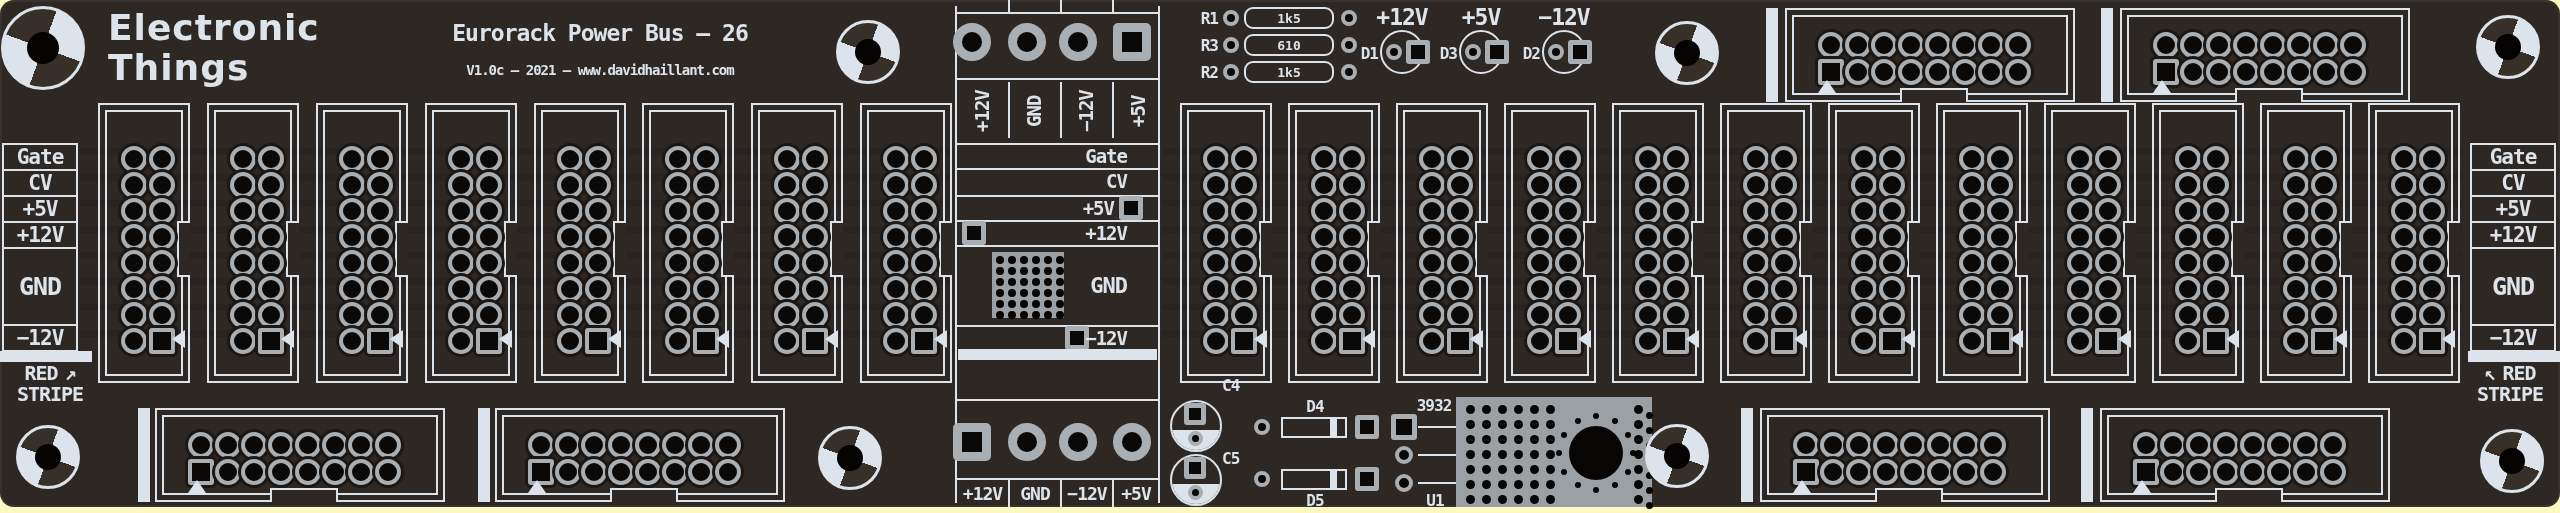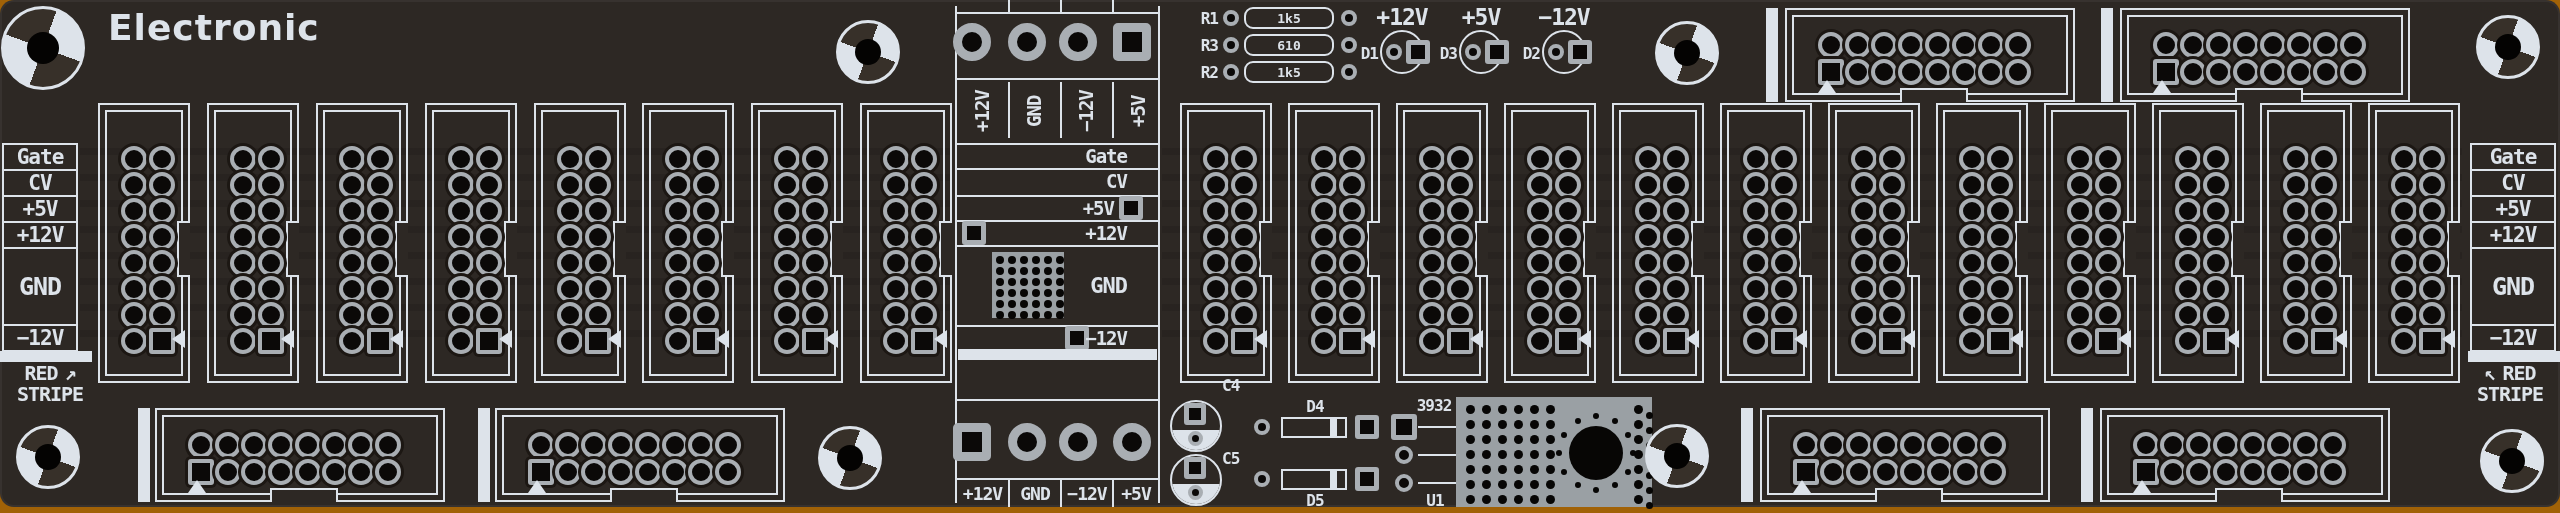--- a/index.html
+++ b/index.html
@@ -1,20 +1,20 @@
 <!DOCTYPE html>
 <html style="--board: #2d2824; --silk: #dde3ea; --ring: #a9aeb3; --drill: #0b0908; --patch: #9aa0a4;"><head>
 <meta charset="utf-8">
 <style>
   :root{
     --board:#2d2824; --silk:#dde3ea; --ring:#a9aeb3; --drill:#0b0908;
     --patch:#9aa0a4; --dark:#1c1713;
   }
   html,body{margin:0;padding:0;background:#000;}
-  #stage{position:relative;width:2560px;height:513px;background:#a16207;overflow:hidden;
+  #stage{position:relative;width:2560px;height:513px;background:#fef9c3;overflow:hidden;
          font-family:"DejaVu Sans Mono","Liberation Mono",monospace;}
   #board{position:absolute;left:0;top:0;width:2560px;height:507px;background:var(--board);
          border-radius:14px;box-shadow:inset 0 0 0 2px rgba(255,255,255,0.05);}
   .abs{position:absolute;box-sizing:border-box;}
   .silk{color:var(--silk);font-weight:bold;}
   .line{background:var(--silk);}
   
   .traces{background:repeating-linear-gradient(180deg,rgba(0,0,0,.12) 0 7px,rgba(0,0,0,0) 7px 26px);}
   
   .mount{width:64px;height:64px;border-radius:50%;border:3px solid var(--silk);
@@ -61,21 +61,24 @@
 
 <div id="stage">
   <div id="board">
 
     <div class="abs traces" style="left:80px;top:148px;width:872px;height:200px;"></div>
     <div class="abs traces" style="left:1162px;top:148px;width:1300px;height:200px;"></div>
 
     <div class="abs mount logo" style="left:1px;top:6px;"></div>
     <div class="abs silk" style="left:108px;top:8px;font-family:'DejaVu Sans','Liberation Sans',sans-serif;font-size:36px;font-weight:800;line-height:40px;letter-spacing:1px;">
       <div>Electronic</div>
+      <div>Things</div>
     </div>
+    <div class="abs silk" style="left:420px;top:20px;width:360px;text-align:center;font-size:23px;letter-spacing:-1px;">Eurorack Power Bus – 26</div>
+    <div class="abs silk" style="left:420px;top:62px;width:360px;text-align:center;font-size:14px;letter-spacing:-1px;">V1.0c – 2021 – www.davidhaillant.com</div>
 
     <div class="abs cell silk" style="left:2px;top:143px;width:76px;height:28px;">Gate</div>
     <div class="abs cell silk" style="left:2px;top:169px;width:76px;height:28px;">CV</div>
     <div class="abs cell silk" style="left:2px;top:195px;width:76px;height:28px;">+5V</div>
     <div class="abs cell silk" style="left:2px;top:221px;width:76px;height:28px;">+12V</div>
     <div class="abs cell silk" style="left:2px;top:247px;width:76px;height:79px;font-size:25px;">GND</div>
     <div class="abs cell silk" style="left:2px;top:324px;width:76px;height:28px;">−12V</div>
     <div class="abs stripebar" style="left:0;top:351px;width:92px;"></div>
     <div class="abs silk redline" style="left:0;top:361px;width:100px;">
       <span>RED</span>

